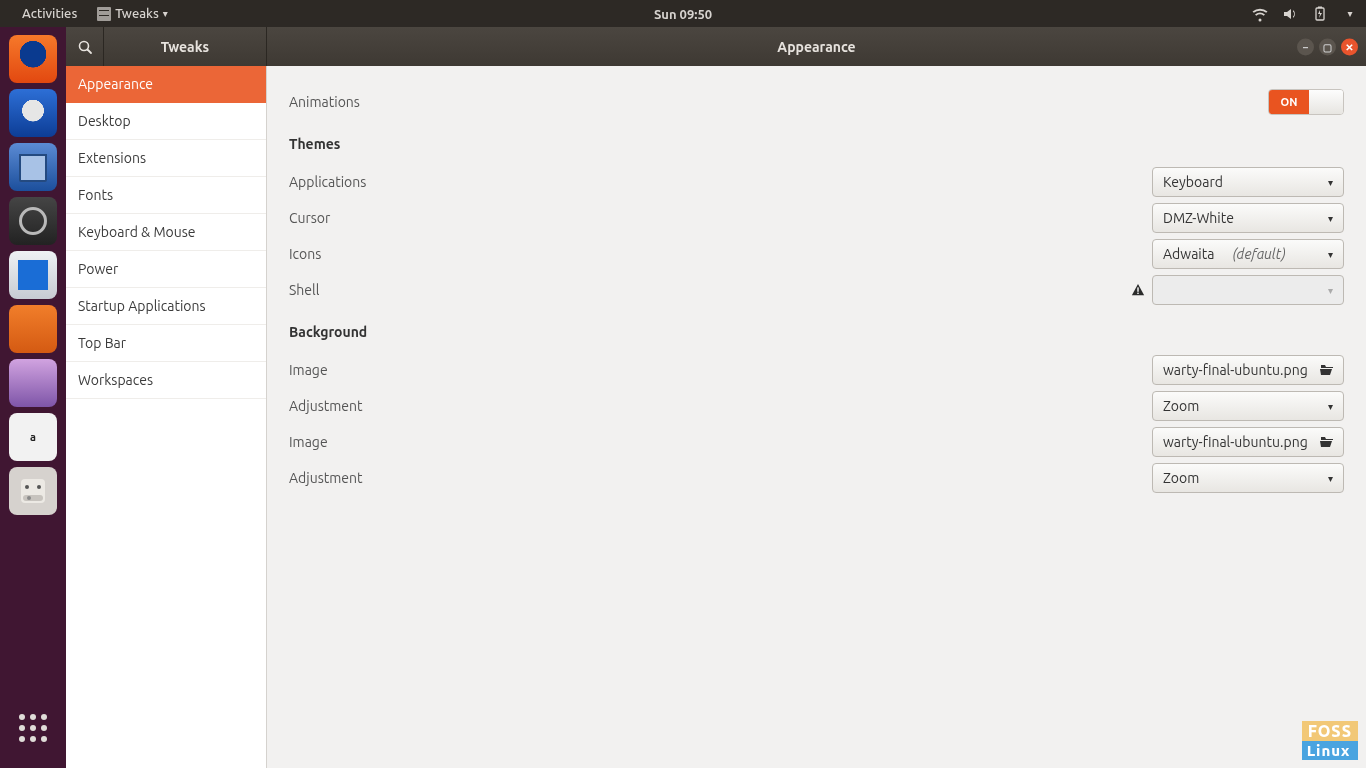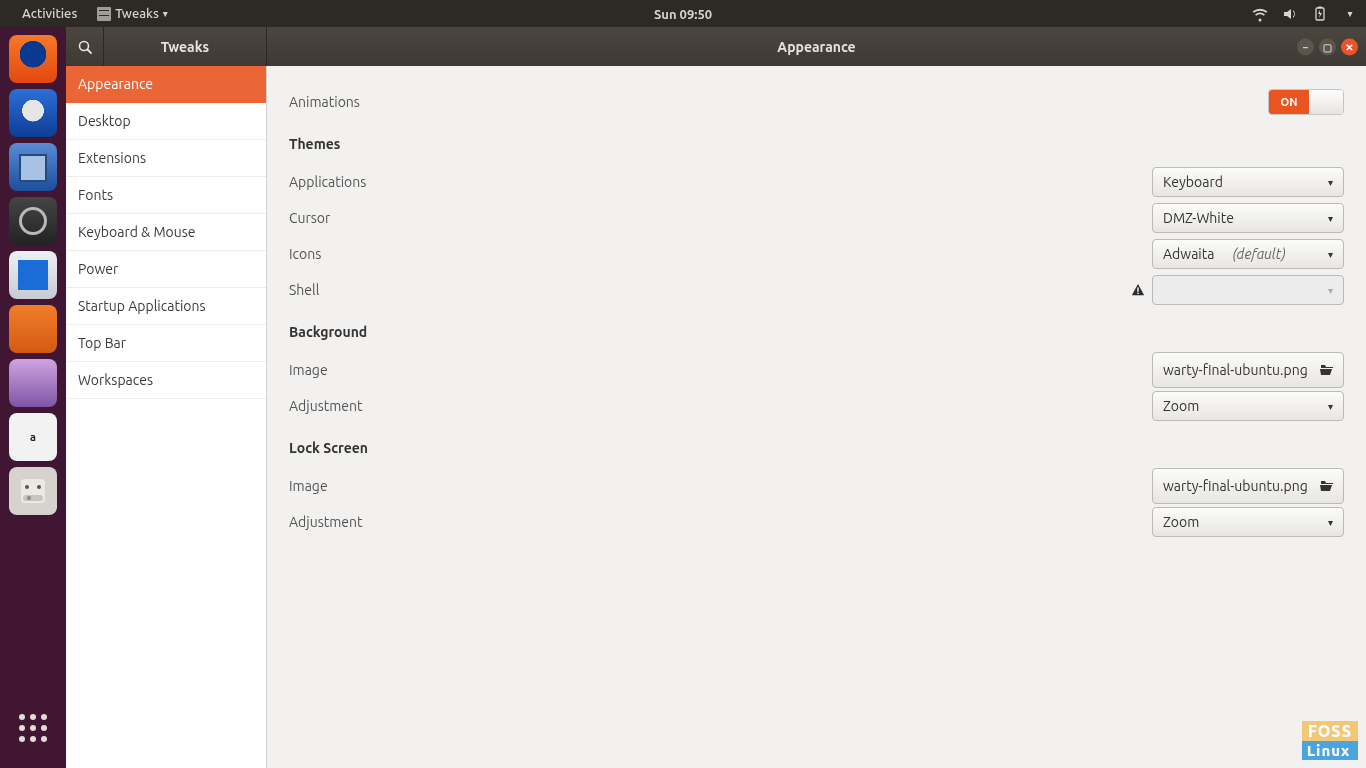--- a/index.html
+++ b/index.html
@@ -101,21 +101,21 @@
 .combo {
   width:192px; height:30px; border:1px solid #bdb9b3; border-radius:4px;
   background:linear-gradient(#fbfbfa,#e8e6e2); display:flex; align-items:center;
   padding:0 10px; cursor:pointer; color:#333; position:relative;
 }
 .combo.disabled { background:#ececec; color:#aaa; cursor:default; }
 .combo .arrow { position:absolute; right:10px; font-size:10px; color:#333; }
 .combo .main  { white-space:nowrap; overflow:hidden; text-overflow:ellipsis; }
 .combo .suffix { font-style:italic; color:#666; margin-left:18px; }
 .filebtn {
-  width:192px; height:36px; border:1px solid #bdb9b3; border-radius:4px;
+  width:192px; height:30px; border:1px solid #bdb9b3; border-radius:4px;
   background:linear-gradient(#fbfbfa,#e8e6e2); display:flex; align-items:center;
   padding:0 10px; cursor:pointer; color:#333; position:relative;
 }
 .filebtn .folder { position:absolute; right:8px; width:16px; height:16px; }
 .filebtn .folder svg { width:16px; height:16px; }
 .warn { width:16px; height:16px; display:inline-flex; align-items:center; justify-content:center; color:#333; margin-right:6px;}
 .warn svg { width:14px; height:14px; }
 .combo-wrap { display:flex; align-items:center; }
 
 
@@ -309,21 +309,20 @@
       <div class="row">
         <div class="label">Adjustment</div>
         <div class="control">
           <div class="combo">
             <span class="main">Zoom</span>
             <span class="arrow">▾</span>
           </div>
         </div>
       </div>
 
-      <div class="row section-head">Lock Screen</div>
 
       <div class="row">
         <div class="label">Image</div>
         <div class="control">
           <div class="filebtn">
             <span class="main">warty-final-ubuntu.png</span>
             <span class="folder">
               <svg viewBox="0 0 16 16">
                   <path d="M2 3h4l1 2h7v1H2z M1 7h12l-2 6H2z" fill="#333"></path>
                 </svg>

